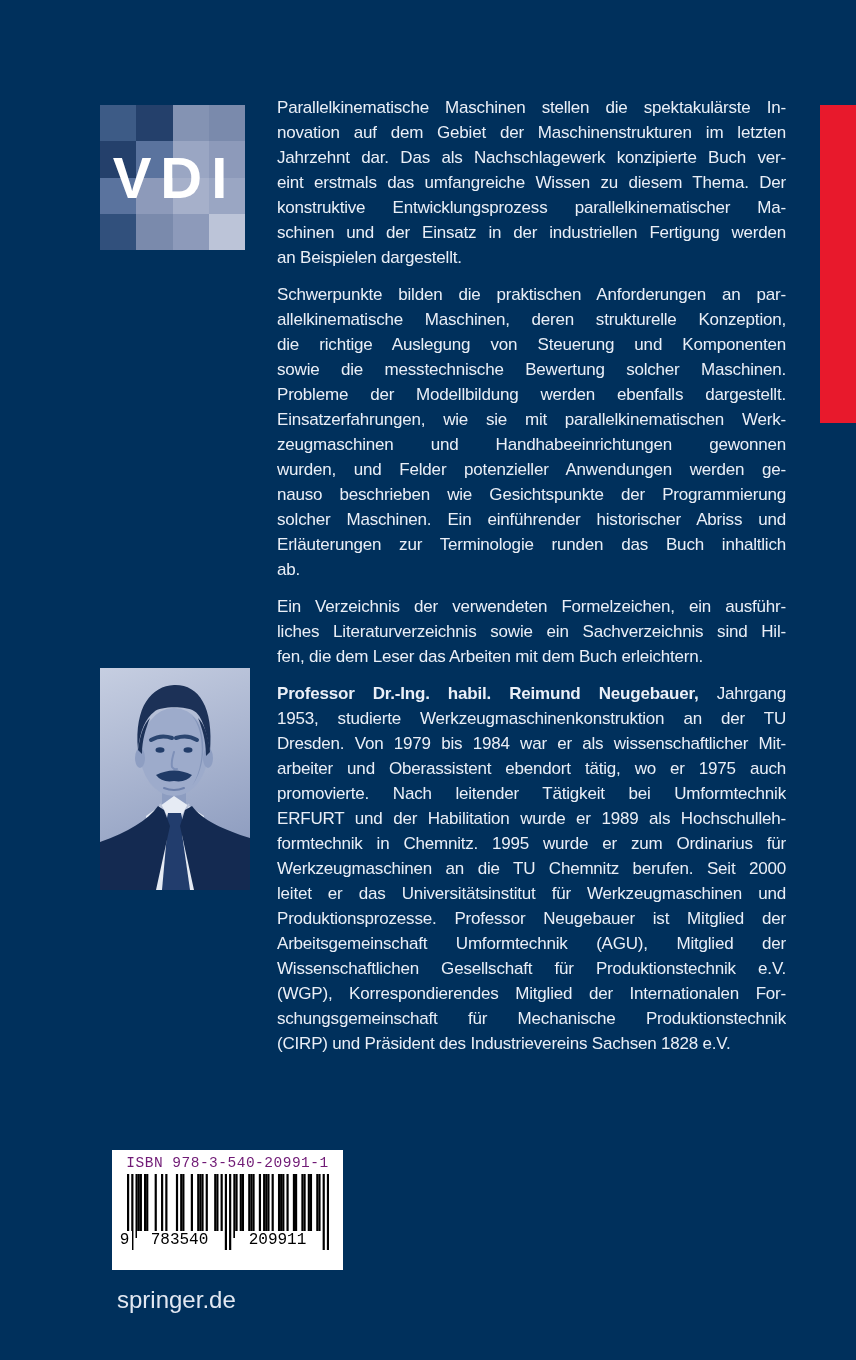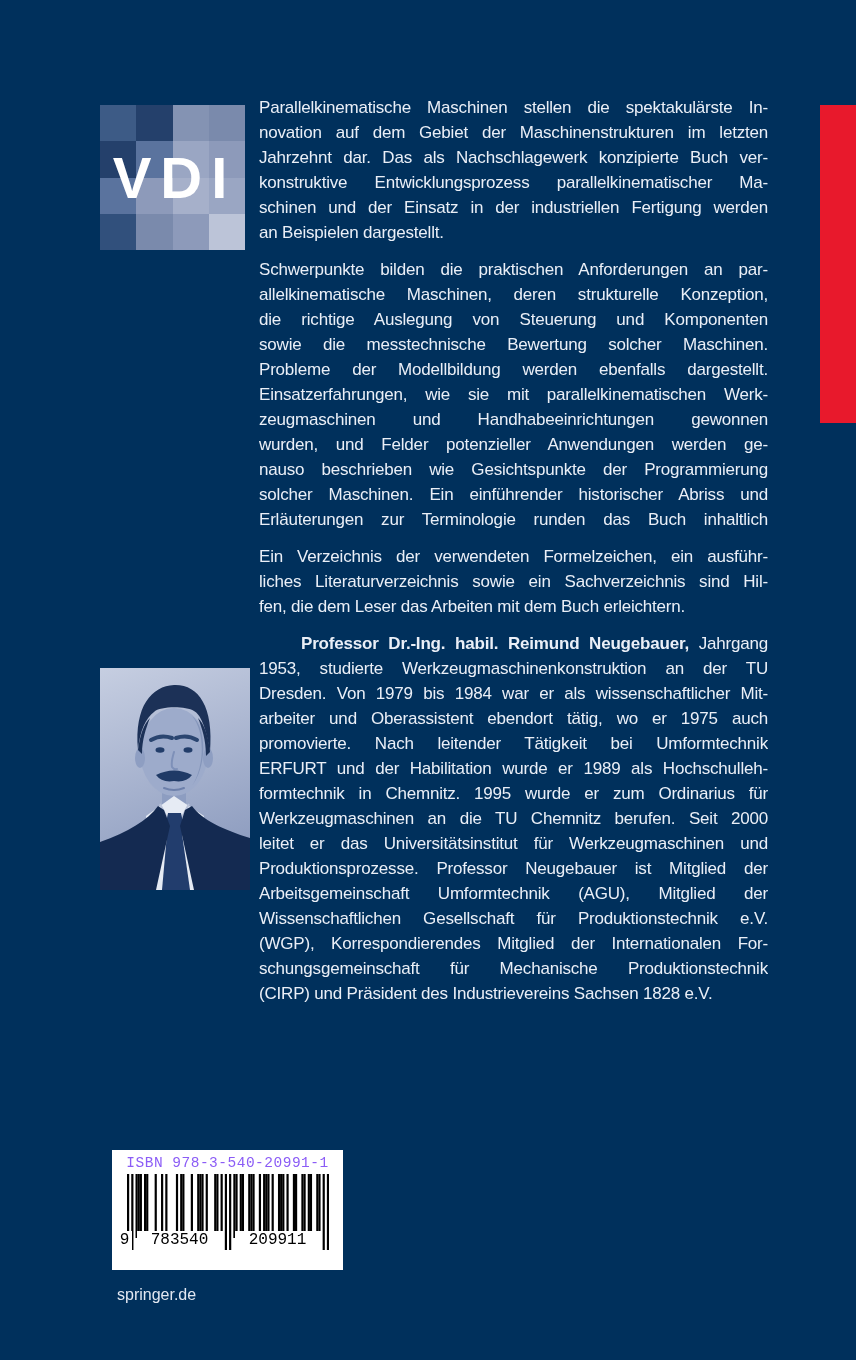--- a/index.html
+++ b/index.html
@@ -12,44 +12,44 @@
   
   .stripe{position:absolute;left:820px;top:105px;width:36px;height:318px;background:var(--accent);}
 
   
   .vdi{position:absolute;left:100px;top:105px;width:145px;height:145px;}
   .vdi-grid{position:absolute;inset:0;display:grid;grid-template-columns:repeat(4,1fr);grid-template-rows:repeat(4,1fr);}
   .vdi-label{position:absolute;inset:0;display:flex;align-items:center;justify-content:center;
     color:#ffffff;font-weight:700;font-size:58px;letter-spacing:9px;padding-left:4px;line-height:1;}
 
   
-  .textcol{position:absolute;left:259px;top:95px;width:509px;color:var(--text);
+  .textcol{position:absolute;left:277px;top:95px;width:509px;color:var(--text);
     font-size:17px;line-height:25px;letter-spacing:-0.2px;}
   .para{margin:0 0 12px 0;}
   .line{text-align:justify;text-align-last:justify;overflow:hidden;white-space:nowrap;}
   .line.last{text-align-last:left;}
-  .bold{font-weight:700;margin-left:42px;}
+  .bold{font-weight:700;}
 
   
   .photo{position:absolute;left:100px;top:668px;width:150px;height:222px;display:block;}
 
   
   .barcode{position:absolute;left:112px;top:1150px;width:231px;height:120px;background:#ffffff;}
-  .isbn-label{padding-top:5px;height:19px;text-align:center;color:#8b5cf6;
+  .isbn-label{padding-top:5px;height:19px;text-align:center;color:#701a75;
     font-family:"Liberation Mono",monospace;font-size:14.5px;letter-spacing:0.5px;white-space:nowrap;}
   .bars-wrap{position:relative;width:202px;height:78px;margin:0 auto;}
   .bars-wrap svg{display:block;}
   .bc-num{position:absolute;top:57px;font-family:"Liberation Mono",monospace;font-size:16px;
     color:#000;background:#ffffff;text-align:center;line-height:19px;}
   .bc-n1{left:-9px;width:14px;}
   .bc-n2{left:10px;width:86px;}
   .bc-n3{left:108px;width:86px;font-family:Liberation Mono, monospace;}
 
   
-  .springer{position:absolute;left:117px;top:1286px;color:#e2e8f2;font-size:16px;}
+  .springer{position:absolute;left:117px;top:1286px;color:#e2e8f2;font-size:24px;}
 </style>
 </head>
 <body>
 
 <div class="cover">
 
   <div class="stripe"></div>
 
   <div class="vdi">
     <div class="vdi-grid">
@@ -71,36 +71,38 @@
         <div style="background: rgb(188, 196, 216);"></div>
       </div>
     <div class="vdi-label">VDI</div>
   </div>
 
   <div class="textcol">
     <div class="para">
         <div class="line">Parallelkinematische Maschinen stellen die spektakulärste In-</div>
         <div class="line">novation auf dem Gebiet der Maschinenstrukturen im letzten</div>
         <div class="line">Jahrzehnt dar. Das als Nachschlagewerk konzipierte Buch ver-</div>
+        <div class="line">eint erstmals das umfangreiche Wissen zu diesem Thema. Der</div>
         <div class="line">konstruktive Entwicklungsprozess parallelkinematischer Ma-</div>
         <div class="line">schinen und der Einsatz in der industriellen Fertigung werden</div>
         <div class="line last">an Beispielen dargestellt.</div>
       </div>
     <div class="para">
         <div class="line">Schwerpunkte bilden die praktischen Anforderungen an par-</div>
         <div class="line">allelkinematische Maschinen, deren strukturelle Konzeption,</div>
         <div class="line">die richtige Auslegung von Steuerung und Komponenten</div>
         <div class="line">sowie die messtechnische Bewertung solcher Maschinen.</div>
         <div class="line">Probleme der Modellbildung werden ebenfalls dargestellt.</div>
         <div class="line">Einsatzerfahrungen, wie sie mit parallelkinematischen Werk-</div>
         <div class="line">zeugmaschinen und Handhabeeinrichtungen gewonnen</div>
         <div class="line">wurden, und Felder potenzieller Anwendungen werden ge-</div>
         <div class="line">nauso beschrieben wie Gesichtspunkte der Programmierung</div>
         <div class="line">solcher Maschinen. Ein einführender historischer Abriss und</div>
         <div class="line">Erläuterungen zur Terminologie runden das Buch inhaltlich</div>
+        <div class="line last">ab.</div>
       </div>
     <div class="para">
         <div class="line">Ein Verzeichnis der verwendeten Formelzeichen, ein ausführ-</div>
         <div class="line">liches Literaturverzeichnis sowie ein Sachverzeichnis sind Hil-</div>
         <div class="line last">fen, die dem Leser das Arbeiten mit dem Buch erleichtern.</div>
       </div>
     <div class="para">
       <div class="line"><span class="bold">Professor Dr.-Ing. habil. Reimund Neugebauer,</span><span> Jahrgang</span></div>
       <div>
           <div class="line">1953, studierte Werkzeugmaschinenkonstruktion an der TU</div>

